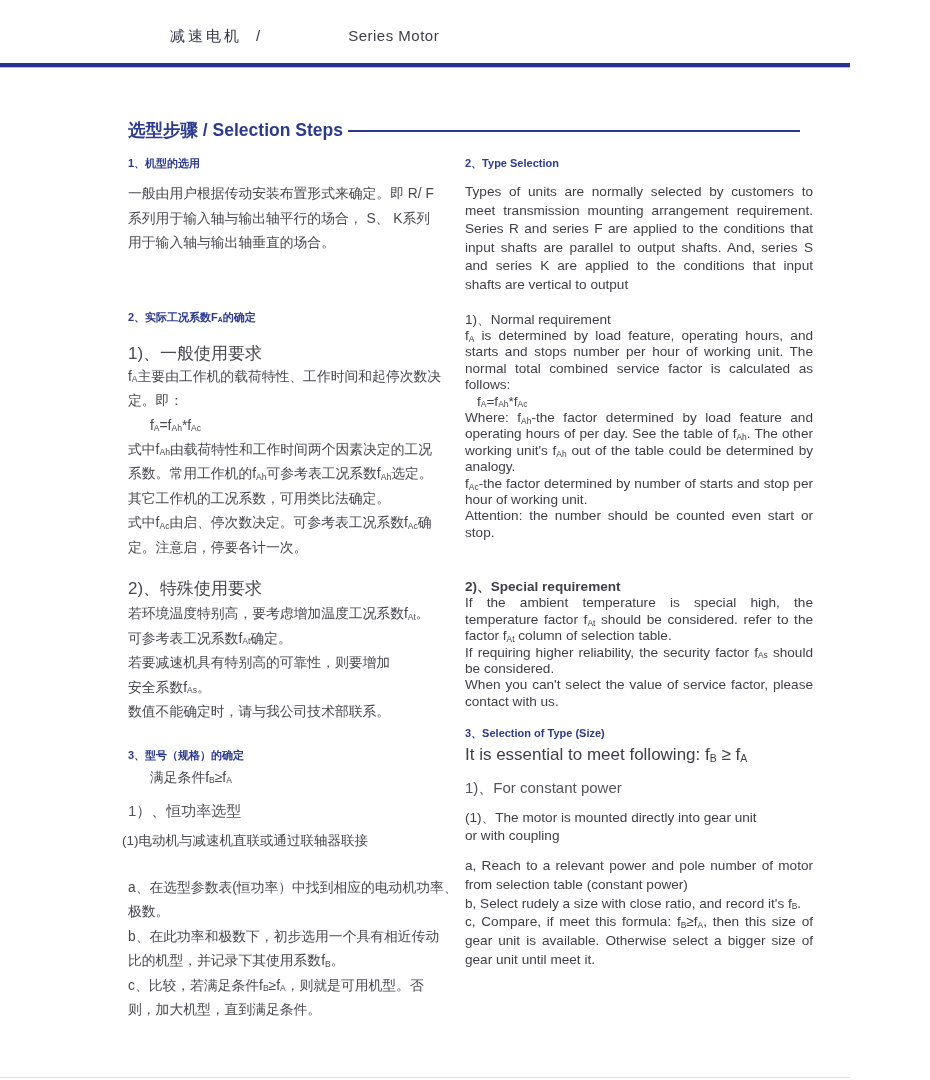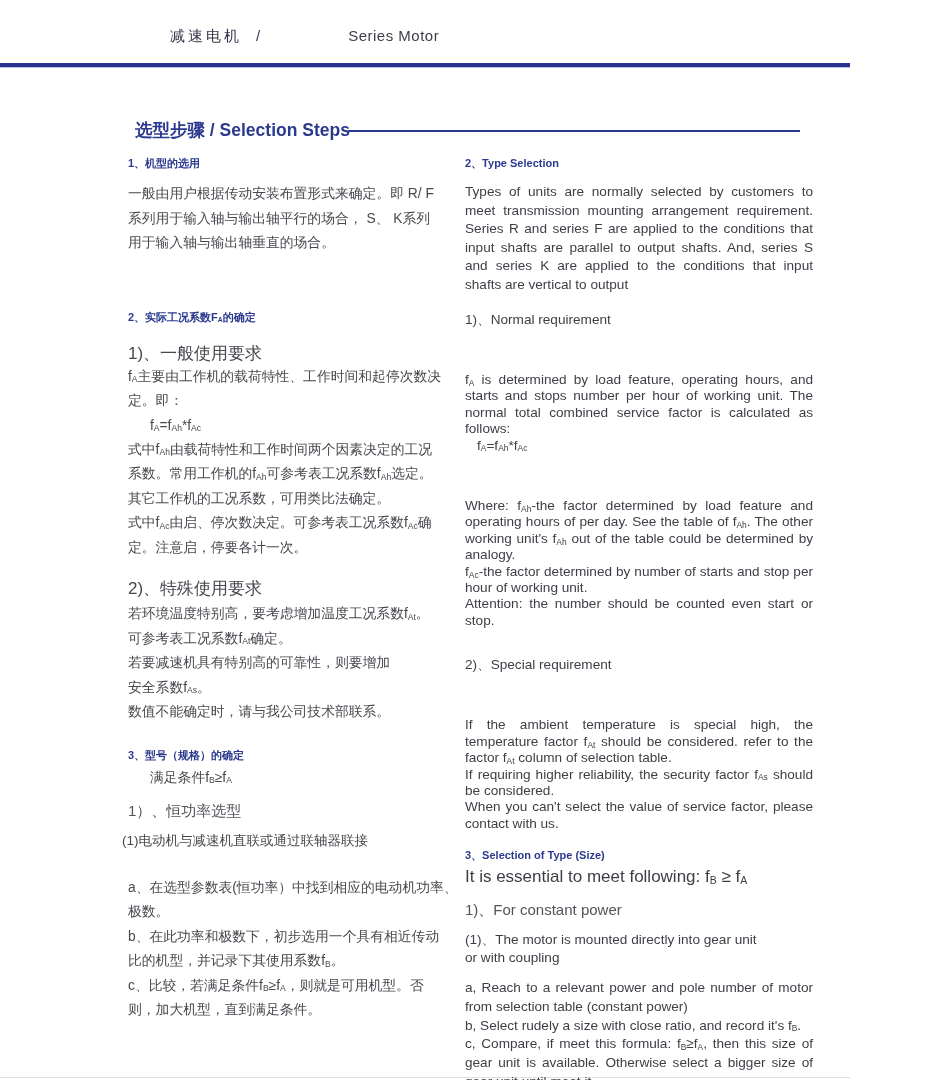--- a/index.html
+++ b/index.html
@@ -14,33 +14,33 @@
   .top-rule{position:absolute;left:0;top:63px;width:930px;height:4px;background:#2a3190;border-bottom:1px solid #b9bedf;}
   .bottom-line{position:absolute;left:0;top:1077px;width:930px;height:1px;background:#e0e0e0;}
 
   
   .header{position:absolute;left:170px;top:27px;display:flex;align-items:baseline;color:#34374a;font-size:15px;}
   .header .cn{letter-spacing:3px;color:#34374a;}
   .header .slash{margin-left:14px;color:#34374a;}
   .header .en{margin-left:88px;color:#3d3d46;letter-spacing:0.5px;}
 
   
-  .page-title{position:absolute;left:135px;top:118px;font-size:17.5px;font-weight:bold;color:#2b3a8f;}
+  .page-title{position:absolute;left:128px;top:118px;font-size:17.5px;font-weight:bold;color:#2b3a8f;}
   .title-rule{position:absolute;left:348px;top:130px;width:452px;height:2px;background:#2b3a8f;}
 
   
   .col{position:absolute;top:153px;}
   .col-left{left:128px;width:331px;}
   .col-right{left:465px;width:348px;}
 
   .h-sec{font-size:11px;font-weight:bold;color:#2b3a8f;line-height:20px;}
   .cn-body{font-size:13.8px;line-height:24.5px;color:#48484f;white-space:pre-line;}
   .cn-sub{font-size:17px;line-height:20px;color:#48484f;}
   .cn-formula{font-size:13.8px;line-height:23px;color:#48484f;padding-left:22px;}
-  .en-body{font-size:13.6px;color:#3e3e46;text-align:justify;white-space:pre-line;margin-top:44px;}
+  .en-body{font-size:13.6px;color:#3e3e46;text-align:justify;white-space:pre-line;}
   .en-sub{font-size:13.6px;line-height:17px;color:#3e3e46;}
 
   
   .l-s1-body{margin-top:9px;}
   .l-s2-h{margin-top:51px;}
   .l-s2-sub1{margin-top:17px;}
   .l-s2-p1{margin-top:1px;}
   .l-s2-p2{margin-top:1px;}
   .l-s2-sub2{margin-top:19px;}
   .l-s2-p3{margin-top:3px;}
@@ -50,21 +50,21 @@
   .l-s3-sub2{margin-top:10px;margin-left:-6px;font-size:13.5px;line-height:19px;color:#48484f;}
   .l-s3-p1{margin-top:26px;}
 
   
   .r-s1-body{margin-top:10px;line-height:18.5px;}
   .r-s2-h{margin-top:13px;}
   .r-s2-sub1{margin-top:17px;}
   .r-s2-p1{line-height:16.4px;}
   .r-s2-formula{font-size:13.6px;line-height:16.4px;color:#3e3e46;padding-left:12px;}
   .r-s2-p2{line-height:16.4px;}
-  .r-s2-sub2{margin-top:27px;}
+  .r-s2-sub2{margin-top:37px;font-weight:bold;}
   .r-s2-p3{line-height:16.4px;}
   .r-s3-h{margin-top:13px;line-height:21px;}
   .r-s3-cond{margin-top:2px;line-height:18px;font-size:17px;color:#3e3e46;}
   .r-s3-sub1{margin-top:14px;font-size:15px;line-height:20px;color:#53535b;}
   .r-s3-sub2{margin-top:11px;line-height:17.5px;font-size:13.6px;color:#3e3e46;white-space:pre-line;}
   .r-s3-p1{margin-top:13px;line-height:18.7px;}
 </style>
 </head>
 <body>
 

